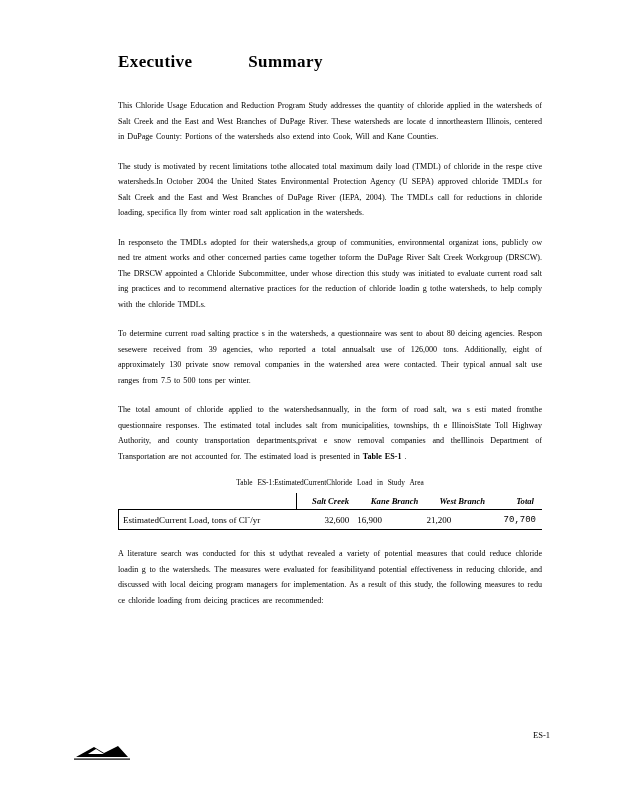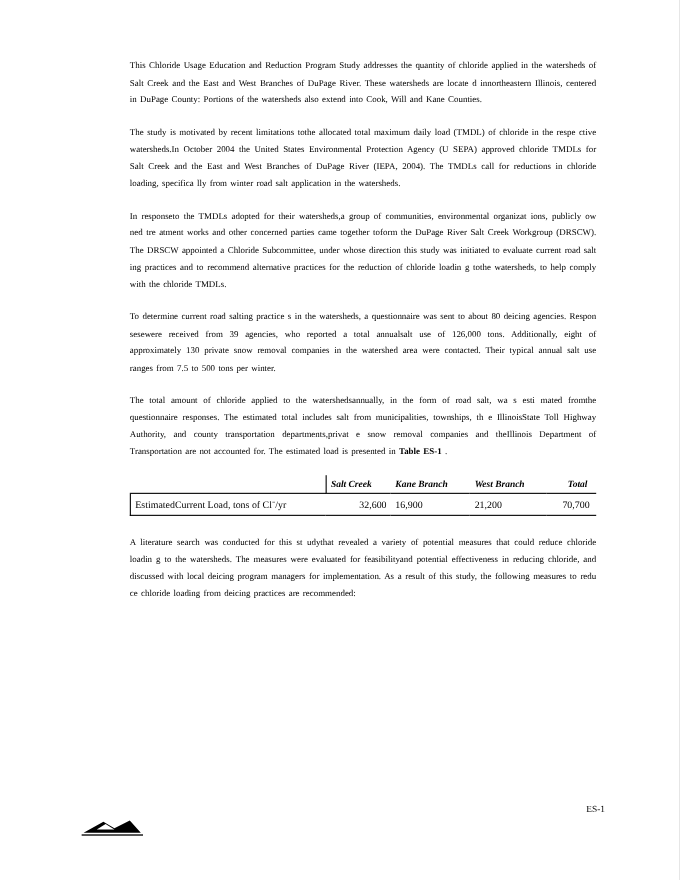--- a/index.html
+++ b/index.html
@@ -69,42 +69,42 @@
   .hdr-blank {
     border-left: none !important;
     border-top: none !important;
     border-bottom: 1px solid #000 !important;
     width: 42%;
   }
   .hdr-cell {
     font-style: italic;
     font-weight: bold;
     font-size: 8.6px;
-    text-align: left;
+    text-align: right;
     padding-left: 6px;
     border: none !important;
     border-bottom: 1px solid #000 !important;
   }
   .hdr-cell.total {
     text-align: right;
     padding-right: 8px;
   }
   .row-label {
     font-size: 9px;
     text-align: left;
     padding: 5px 4px 5px 4px;
     border-right: none !important;
   }
   .val {
     font-size: 9px;
     border-left: none !important;
     border-right: none !important;
   }
   .val.sc { text-align: right; }
-  .val.total { text-align: right; padding-right: 6px; }
+  .val.total { text-align: right; padding-right: 6px; font-family: Liberation Mono, monospace; }
 
   .footer-logo {
     position: absolute;
     left: 74px;
     bottom: 38px;
     width: 56px;
     height: 18px;
   }
   .page-num {
     position: absolute;
@@ -112,28 +112,30 @@
     bottom: 60px;
     font-size: 8.5px;
   }
 </style>
 </head>
 <body>
 
 <div class="page">
   <div class="content">
 
+    <div class="doc-title">Executive            Summary</div>
 
     <p class="para">This  Chloride   Usage  Education   and  Reduction    Program   Study  addresses    the  quantity   of  chloride   applied   in  the  watersheds   of  Salt  Creek   and  the  East  and  West  Branches   of  DuPage   River.   These   watersheds    are  locate d innortheastern   Illinois,   centered   in  DuPage   County:   Portions   of  the  watersheds    also  extend   into  Cook,  Will  and  Kane  Counties.</p>
     <p class="para">The   study   is  motivated    by  recent  limitations    tothe  allocated   total  maximum     daily  load  (TMDL)   of  chloride   in  the  respe ctive  watersheds.In    October   2004  the  United  States  Environmental     Protection     Agency   (U SEPA)   approved   chloride   TMDLs   for  Salt  Creek   and  the  East  and  West  Branches   of  DuPage   River   (IEPA,   2004).   The  TMDLs   call  for  reductions   in  chloride   loading,   specifica  lly  from  winter  road  salt  application    in  the  watersheds.</p>
     <p class="para">In  responseto      the  TMDLs   adopted   for  their  watersheds,a    group   of  communities,  environmental     organizat ions,  publicly   ow ned  tre atment   works   and  other  concerned  parties   came   together    toform   the  DuPage   River   Salt  Creek   Workgroup    (DRSCW).  The  DRSCW    appointed    a Chloride    Subcommittee,     under   whose   direction    this  study  was   initiated    to  evaluate    current   road   salt ing  practices    and  to  recommend     alternative  practices   for  the  reduction    of  chloride   loadin g tothe  watersheds,    to  help  comply    with  the  chloride    TMDLs.</p>
     <p class="para">To  determine    current   road  salting   practice   s in  the  watersheds,    a questionnaire    was  sent  to  about   80  deicing   agencies.   Respon sesewere   received    from  39  agencies,   who  reported    a total  annualsalt   use  of  126,000   tons. Additionally,    eight   of  approximately  130  private   snow  removal    companies    in  the  watershed    area  were  contacted.    Their  typical   annual    salt  use  ranges    from   7.5  to  500  tons  per  winter.</p>
 
     <p class="para"><span>The  total  amount    of  chloride   applied   to  the  watershedsannually,       in  the  form  of  road  salt,  wa s esti mated  fromthe    questionnaire   responses.   The  estimated    total  includes  salt  from  municipalities,    townships,    th e IllinoisState    Toll  Highway   Authority,    and  county   transportation    departments,privat      e snow   removal    companies    and  theIllinois  Department    of  Transportation      are  not  accounted    for.   The  estimated    load  is  presented  in  </span><span class="b">Table   ES-1</span><span> .</span></p>
 
+    <div class="table-caption">Table        ES-1:EstimatedCurrentChloride                              Load     in  Study    Area</div>
 
     <table class="data">
       <thead>
         <tr>
           <td class="hdr-blank"></td>
           <td class="hdr-cell">Salt Creek</td>
           <td class="hdr-cell">Kane Branch</td>
           <td class="hdr-cell">West Branch</td>
           <td class="hdr-cell total">Total</td>
         </tr>

